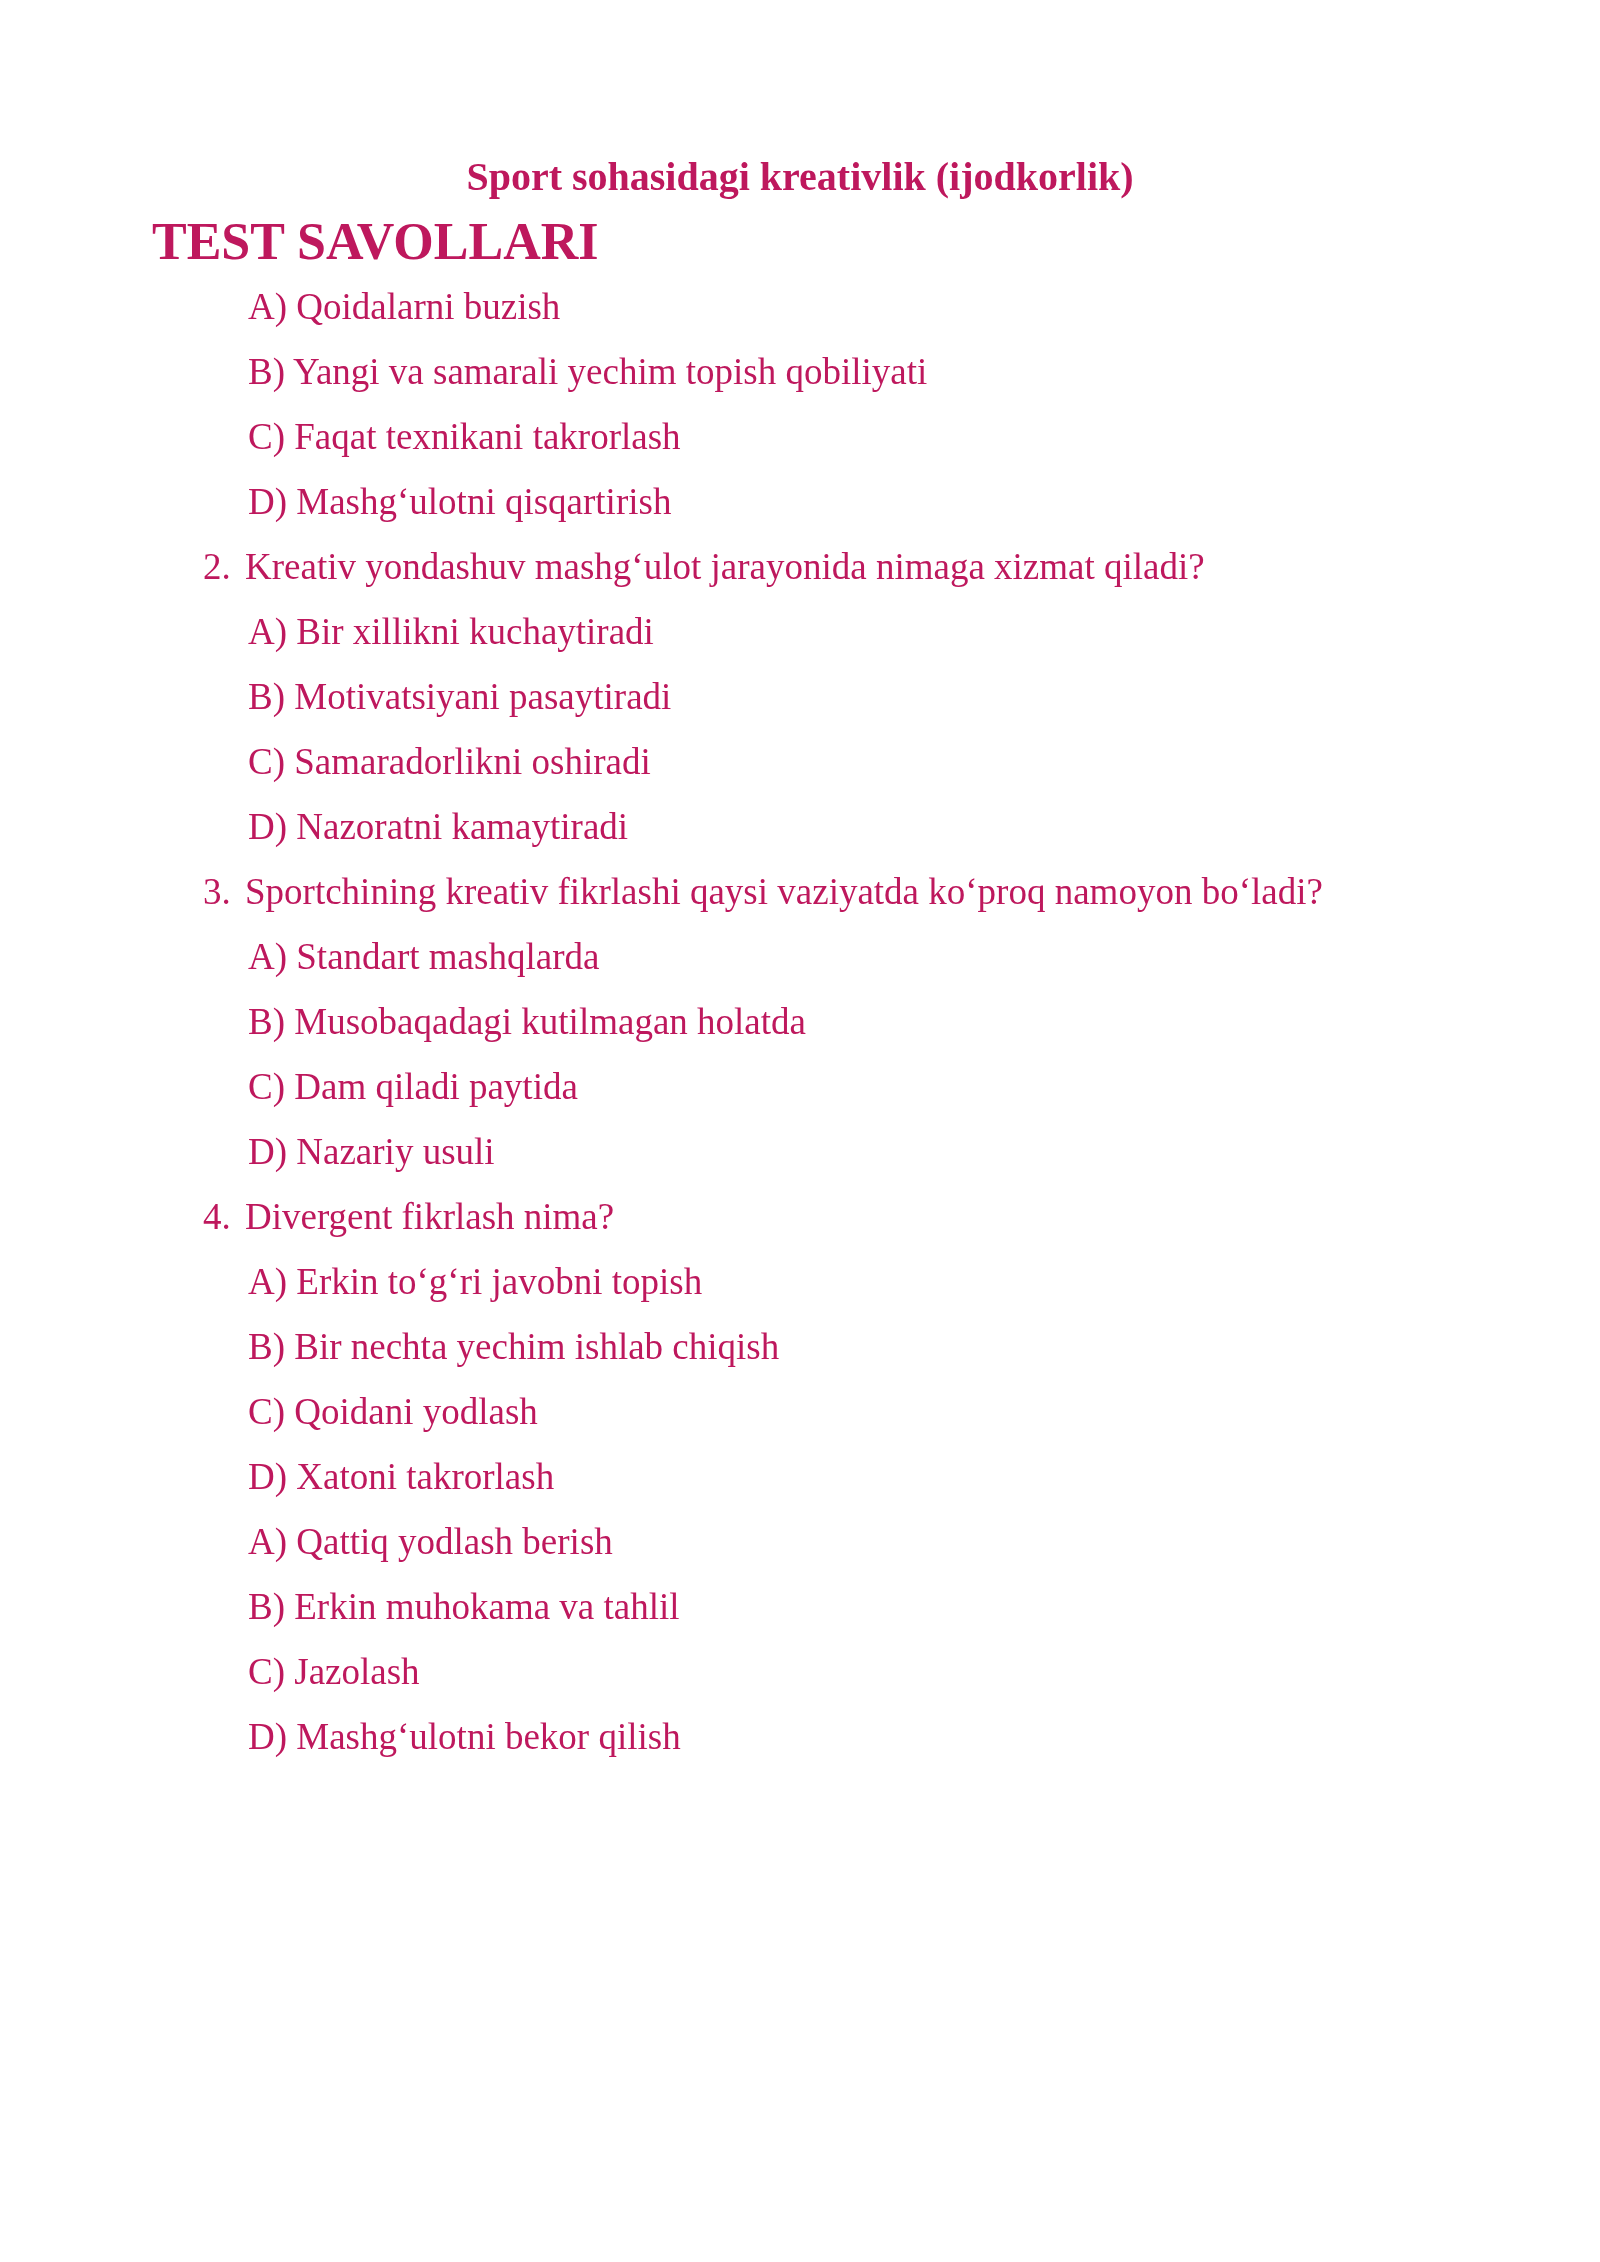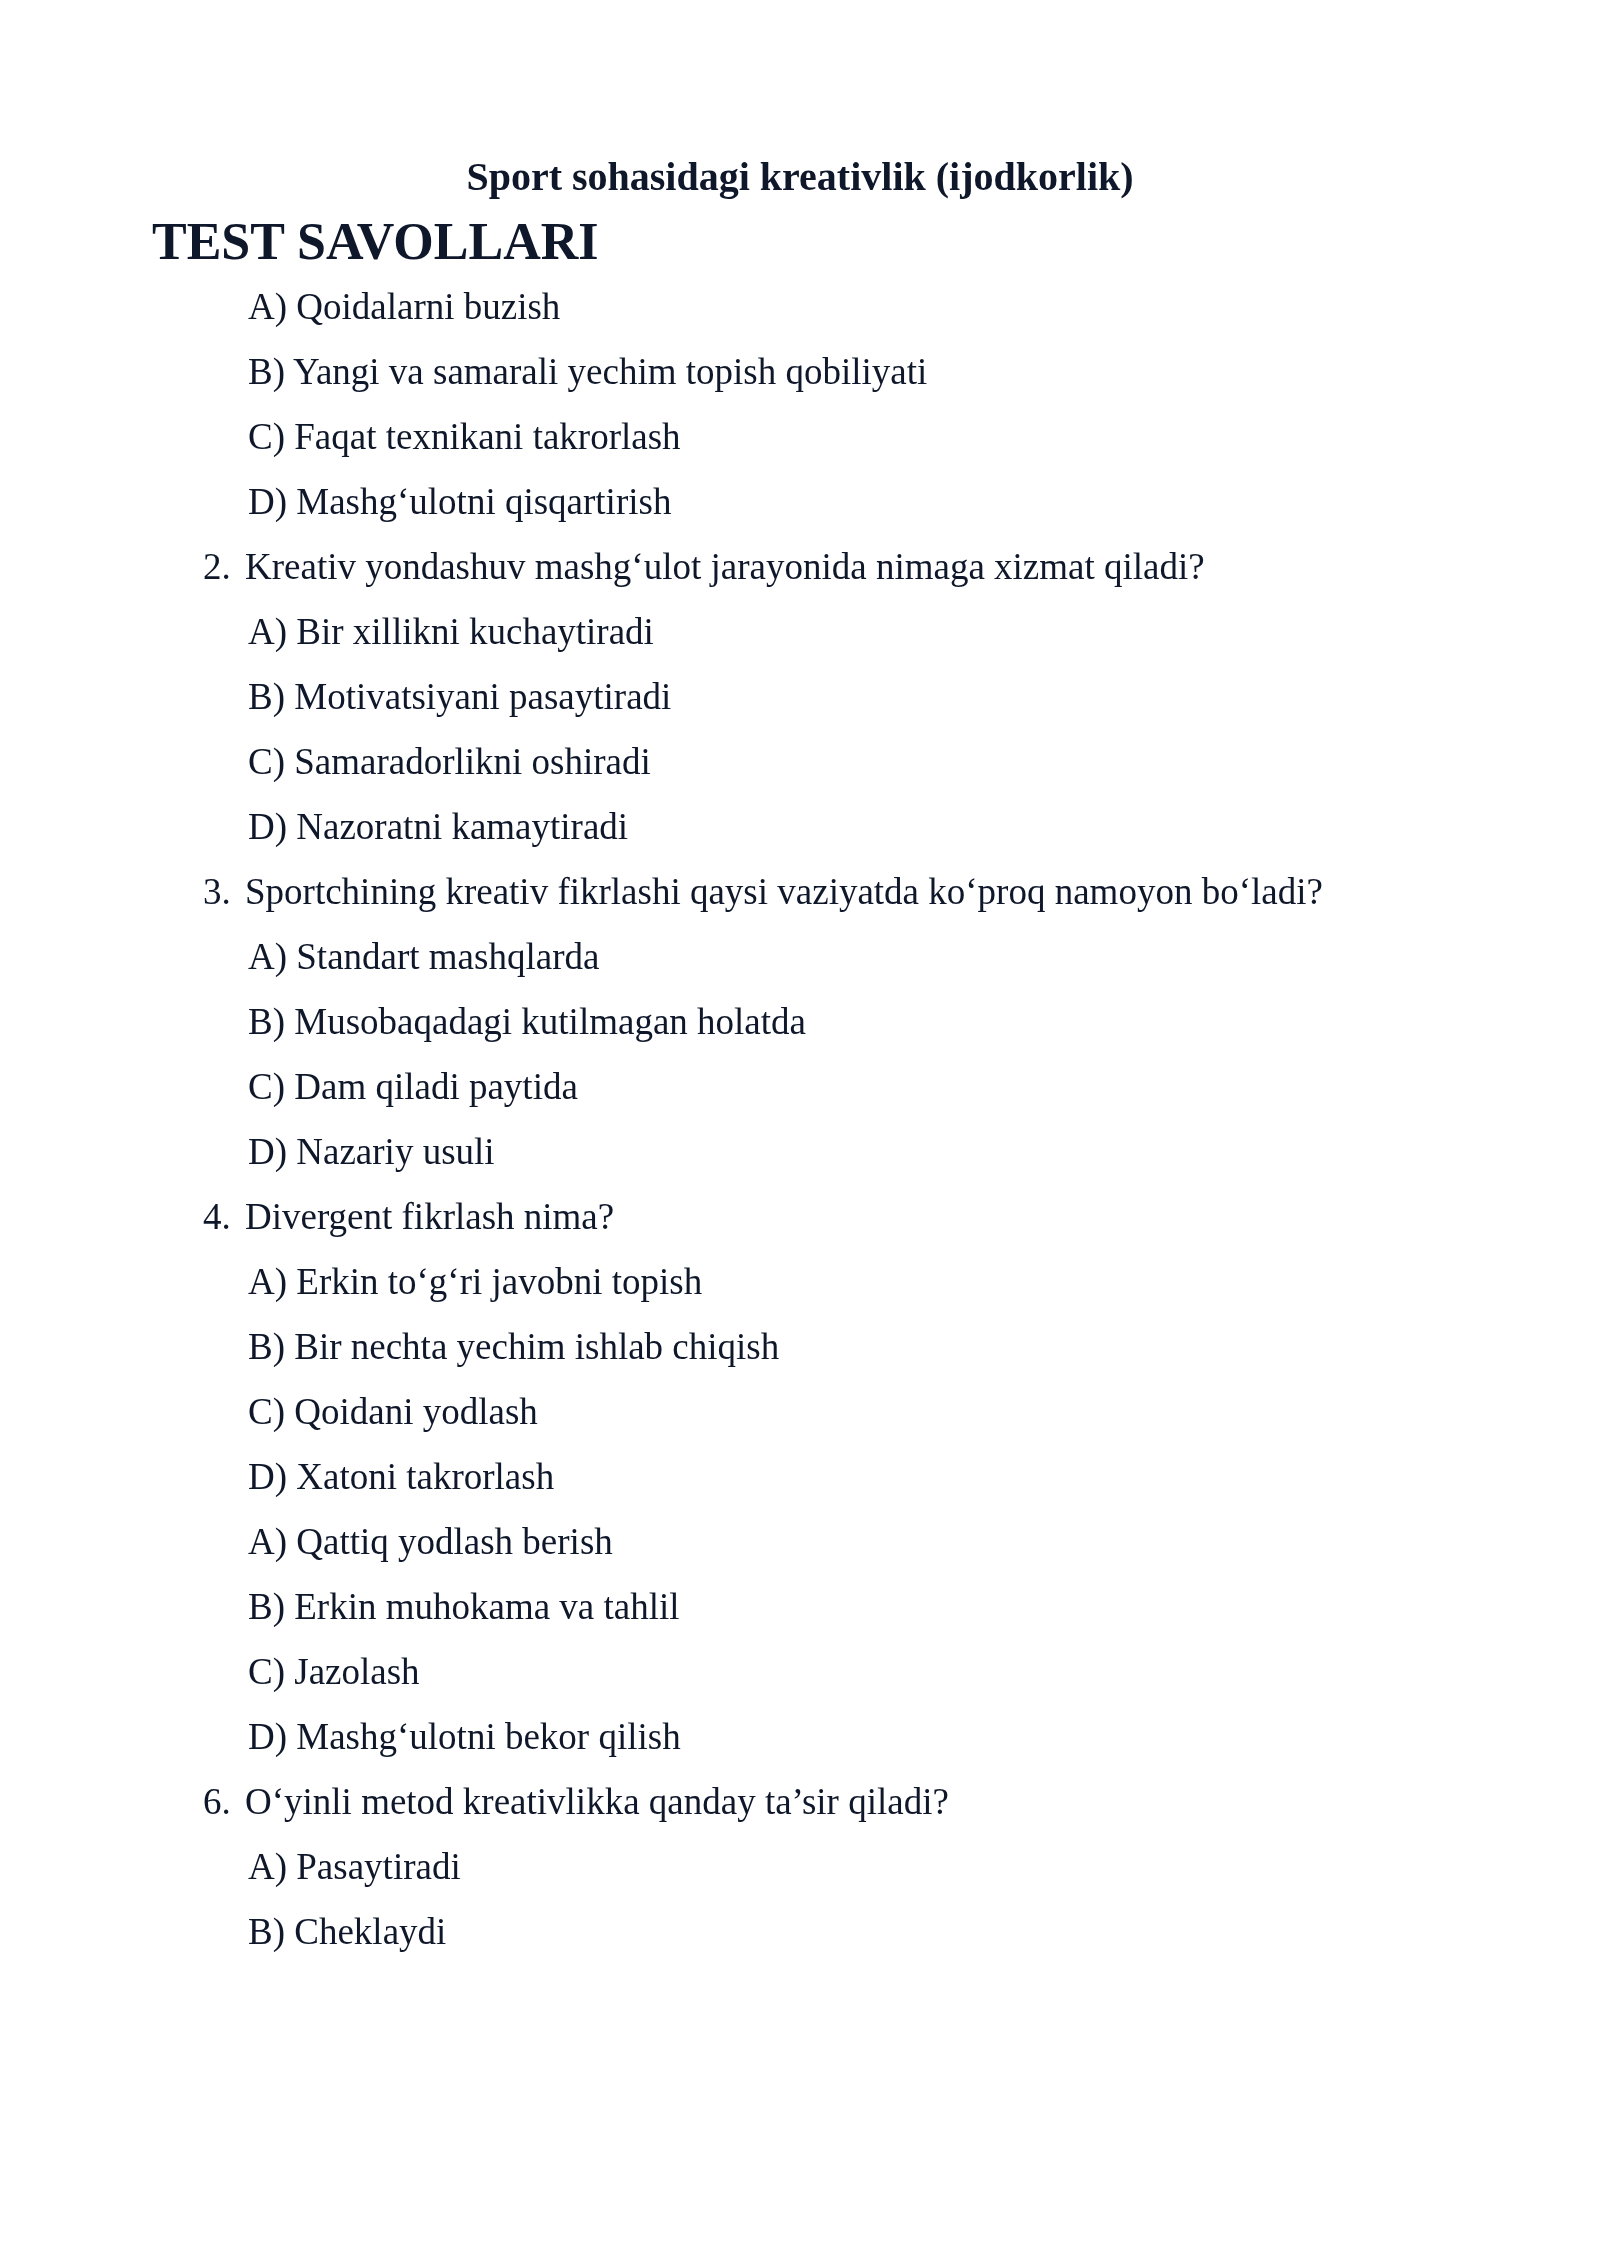--- a/index.html
+++ b/index.html
@@ -8,21 +8,21 @@
     background: #ffffff;
   }
   .page {
     position: relative;
     width: 1600px;
     height: 2262px;
     background: #ffffff;
     box-sizing: border-box;
     padding: 144px 152px 0 152px;
     font-family: "Liberation Serif", "DejaVu Serif", serif;
-    color: #0f172a;
+    color: #be185d;
     font-size: 37px;
     overflow: hidden;
   }
   .doc-title {
     text-align: center;
     font-weight: bold;
     font-size: 40px;
     line-height: 65px;
     white-space: nowrap;
   }
@@ -86,19 +86,14 @@
     <div class="option">D) Xatoni takrorlash</div>
   </div>
 
   <div class="question">
     <div class="option">A) Qattiq yodlash berish</div>
     <div class="option">B) Erkin muhokama va tahlil</div>
     <div class="option">C) Jazolash</div>
     <div class="option">D) Mashgʻulotni bekor qilish</div>
   </div>
 
-  <div class="question">
-    <div class="q-line"><span class="q-num">6.</span><span class="q-text">Oʻyinli metod kreativlikka qanday ta’sir qiladi?</span></div>
-    <div class="option">A) Pasaytiradi</div>
-    <div class="option">B) Cheklaydi</div>
-  </div>
 
 </div>
 
 </body></html>

